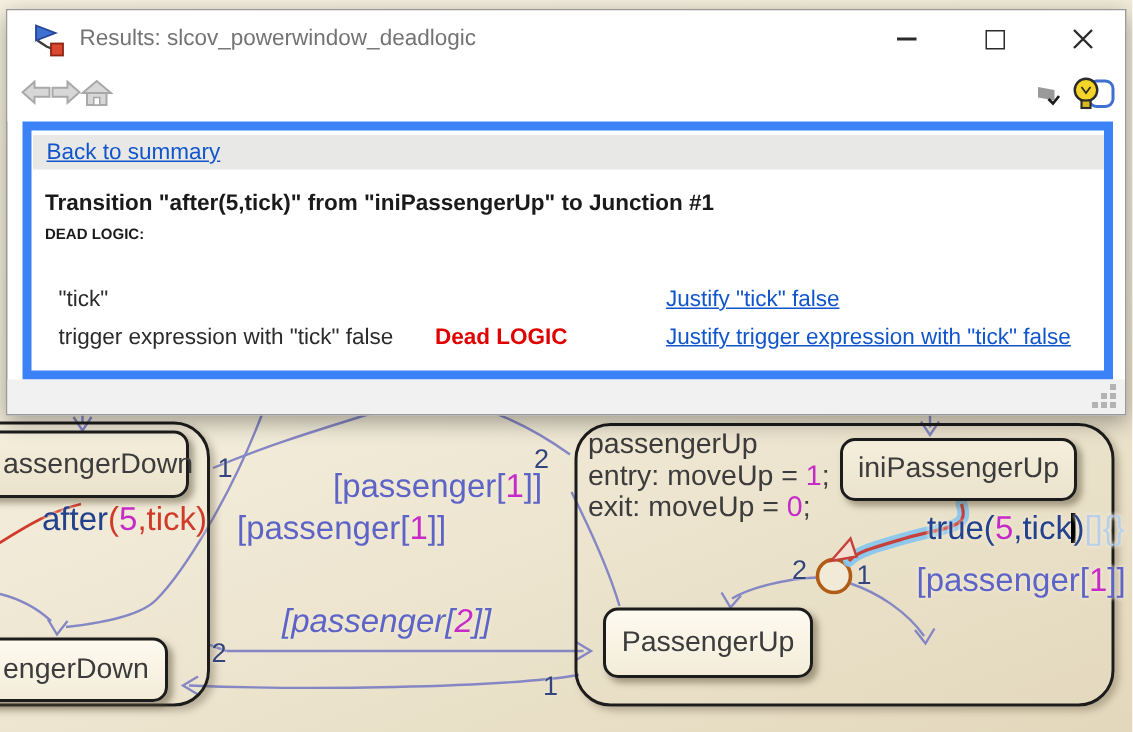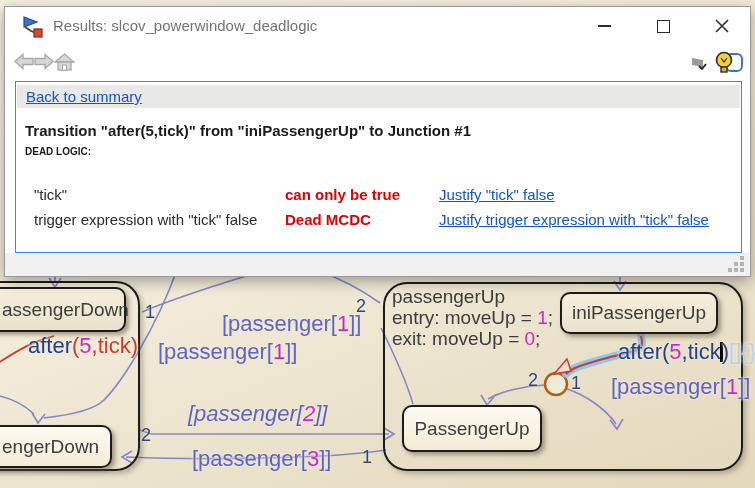--- a/index.html
+++ b/index.html
@@ -41,21 +41,21 @@
   #btn-min { left:584px; } #btn-max { left:643px; } #btn-close { left:702px; }
   #btn-min .bar { width:13px; height:2px; background:#2b2b2b; }
   #btn-max .box { width:13px; height:13px; border:1.7px solid #2b2b2b; }
 
   #toolbar { position:absolute; left:0; top:38px; width:100%; height:36px; background:#fff; }
   .navicon { position:absolute; top:8px; }
   #ic-back { left:9px; } #ic-fwd { left:28px; } #ic-home { left:48px; }
   #ic-flag { left:685px; top:11px; } #ic-bulb { left:709px; top:4px; }
 
   #panel { position:absolute; left:10px; top:74px; width:727px; height:172px;
-    border:1px solid #3b82f6; background:#fff; overflow:hidden; }
+    border:6px solid #3b82f6; background:#fff; overflow:hidden; }
   #summary-bar { position:absolute; left:1px; top:3px; width:723px; height:23px;
     background:#e8e8e7; display:flex; align-items:center; }
   a.lnk { color:#1155cc; text-decoration:underline; font-size:15px; cursor:pointer; }
   #summary-bar a { margin-left:9px; }
   #heading { position:absolute; left:9px; top:40px; font-size:15px; font-weight:bold; color:#1a1a1a; }
   #section-title { position:absolute; left:9px; top:64px; font-size:10px; font-weight:bold; color:#1a1a1a; }
   .dl-row { position:absolute; left:0; width:100%; height:20px; }
   #row-0 { top:104px; } #row-1 { top:129px; }
   .dl-cond { position:absolute; left:18px; font-size:15px; color:#2b2b2b; }
   .dl-status { position:absolute; left:269px; font-size:15px; font-weight:bold; color:#e00000; }
@@ -130,37 +130,34 @@
     <span>iniPassengerUp</span>
   </div>
   <div class="state" style="left:402px; top:405px; width:140px; height:47px; justify-content:center;">
     <span>PassengerUp</span>
   </div>
 
   <div class="t-label" style="left:28px; top:333px;">
     <span class="kw">after</span><span class="red">(</span><span class="mag">5</span><span class="red">,tick)</span>
   </div>
   <div class="t-label" style="left:618px; top:339px;">
-    <span class="kw">after(</span><span class="mag">5</span><span class="kw">,tick</span><span class="caret"></span><span class="kw">)</span><span class="ghost">[]{}</span>
+    <span class="kw">true(</span><span class="mag">5</span><span class="kw">,tick</span><span class="caret"></span><span class="kw">)</span><span class="ghost">[]{}</span>
   </div>
 
   <div class="t-label" style="left:222px; top:311px;">
     <span>[passenger[</span><span class="idx">1</span><span>]]</span>
   </div>
   <div class="t-label" style="left:158px; top:339px;">
     <span>[passenger[</span><span class="idx">1</span><span>]]</span>
   </div>
   <div class="t-label" style="left:611px; top:374px;">
     <span>[passenger[</span><span class="idx">1</span><span>]]</span>
   </div>
   <div class="t-label" style="left:188px; top:401px;font-style:italic;">
     <span>[passenger[</span><span class="idx">2</span><span>]]</span>
-  </div>
-  <div class="t-label" style="left:192px; top:446px;">
-    <span>[passenger[</span><span class="idx">3</span><span>]]</span>
   </div>
 
   <div class="t-num" style="left:145px; top:302px;">1</div>
   <div class="t-num" style="left:356px; top:296px;">2</div>
   <div class="t-num" style="left:141px; top:425px;">2</div>
   <div class="t-num" style="left:362px; top:447px;">1</div>
   <div class="t-num" style="left:528px; top:370px;">2</div>
   <div class="t-num" style="left:571px; top:373px;">1</div>
 
   <div id="dlg">
@@ -210,26 +207,25 @@
 
     <div id="panel">
       <div id="summary-bar">
         <a class="lnk">Back to summary</a>
       </div>
       <div id="heading">Transition "after(5,tick)" from "iniPassengerUp" to Junction #1</div>
       <div id="section-title">DEAD LOGIC:</div>
 
       <div class="dl-row" id="row-0">
         <span class="dl-cond">"tick"</span>
-        <span class="dl-status">can only be true</span>
         <span class="dl-action"><a class="lnk">Justify "tick" false</a></span>
       </div>
       <div class="dl-row" id="row-1">
         <span class="dl-cond">trigger expression with "tick" false</span>
-        <span class="dl-status">Dead MCDC</span>
+        <span class="dl-status">Dead LOGIC</span>
         <span class="dl-action"><a class="lnk">Justify trigger expression with "tick" false</a></span>
       </div>
     </div>
 
     <div id="footer">
       <svg id="grip" width="20" height="19" viewBox="0 0 20 19">
         <rect x="13" y="1" width="4" height="4" fill="#b3b3b3"></rect>
         <rect x="7" y="7" width="4" height="4" fill="#b3b3b3"></rect>
         <rect x="13" y="7" width="4" height="4" fill="#b3b3b3"></rect>
         <rect x="1" y="13" width="4" height="4" fill="#b3b3b3"></rect>

